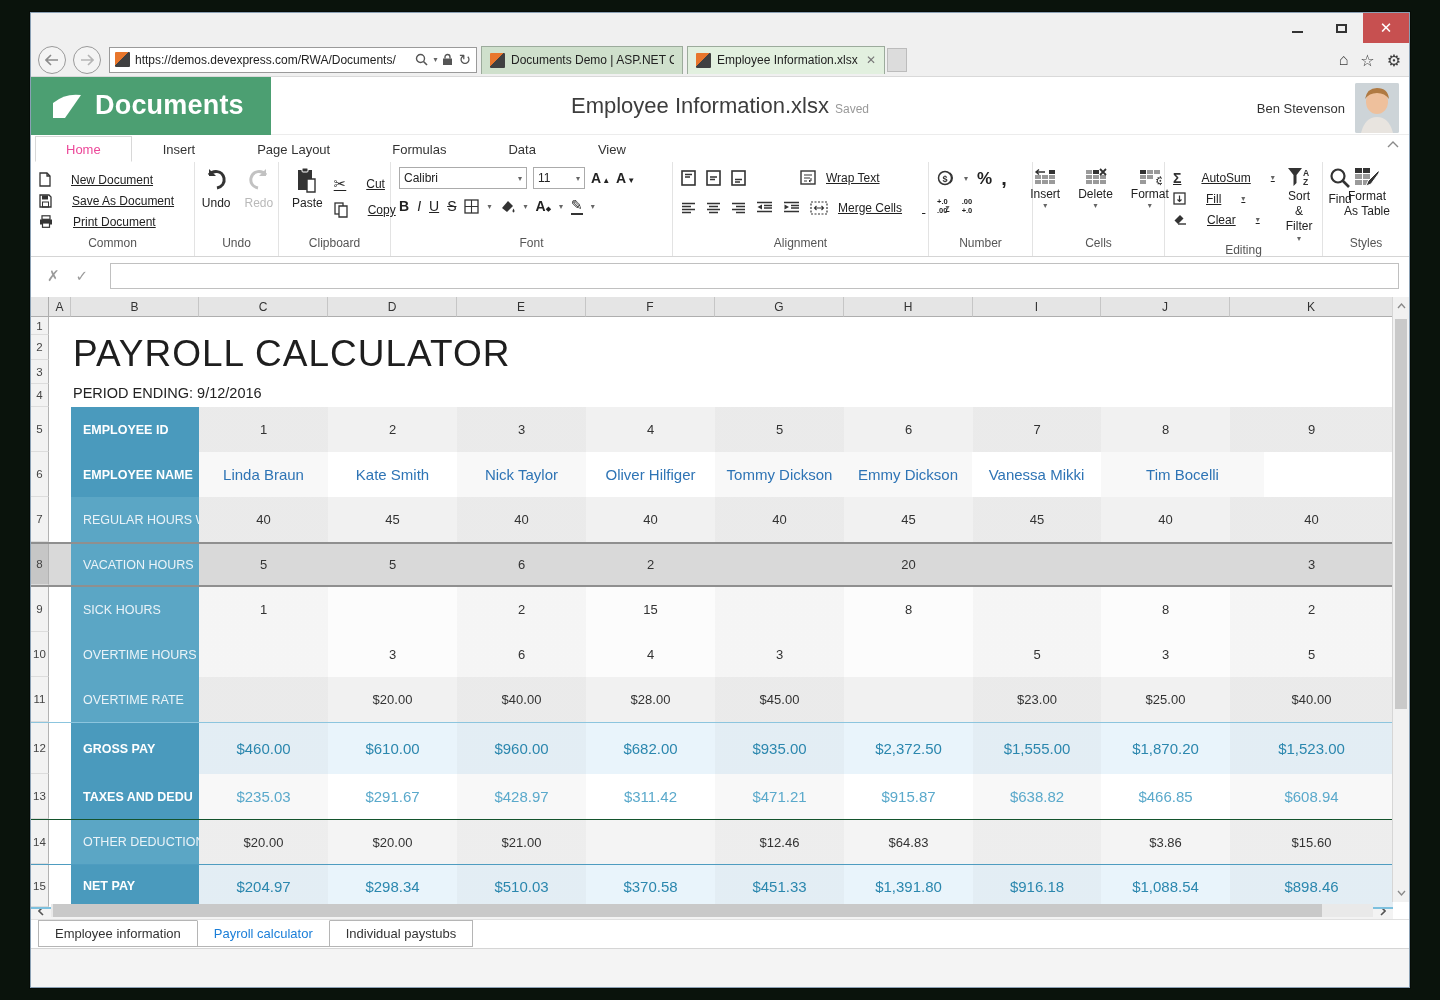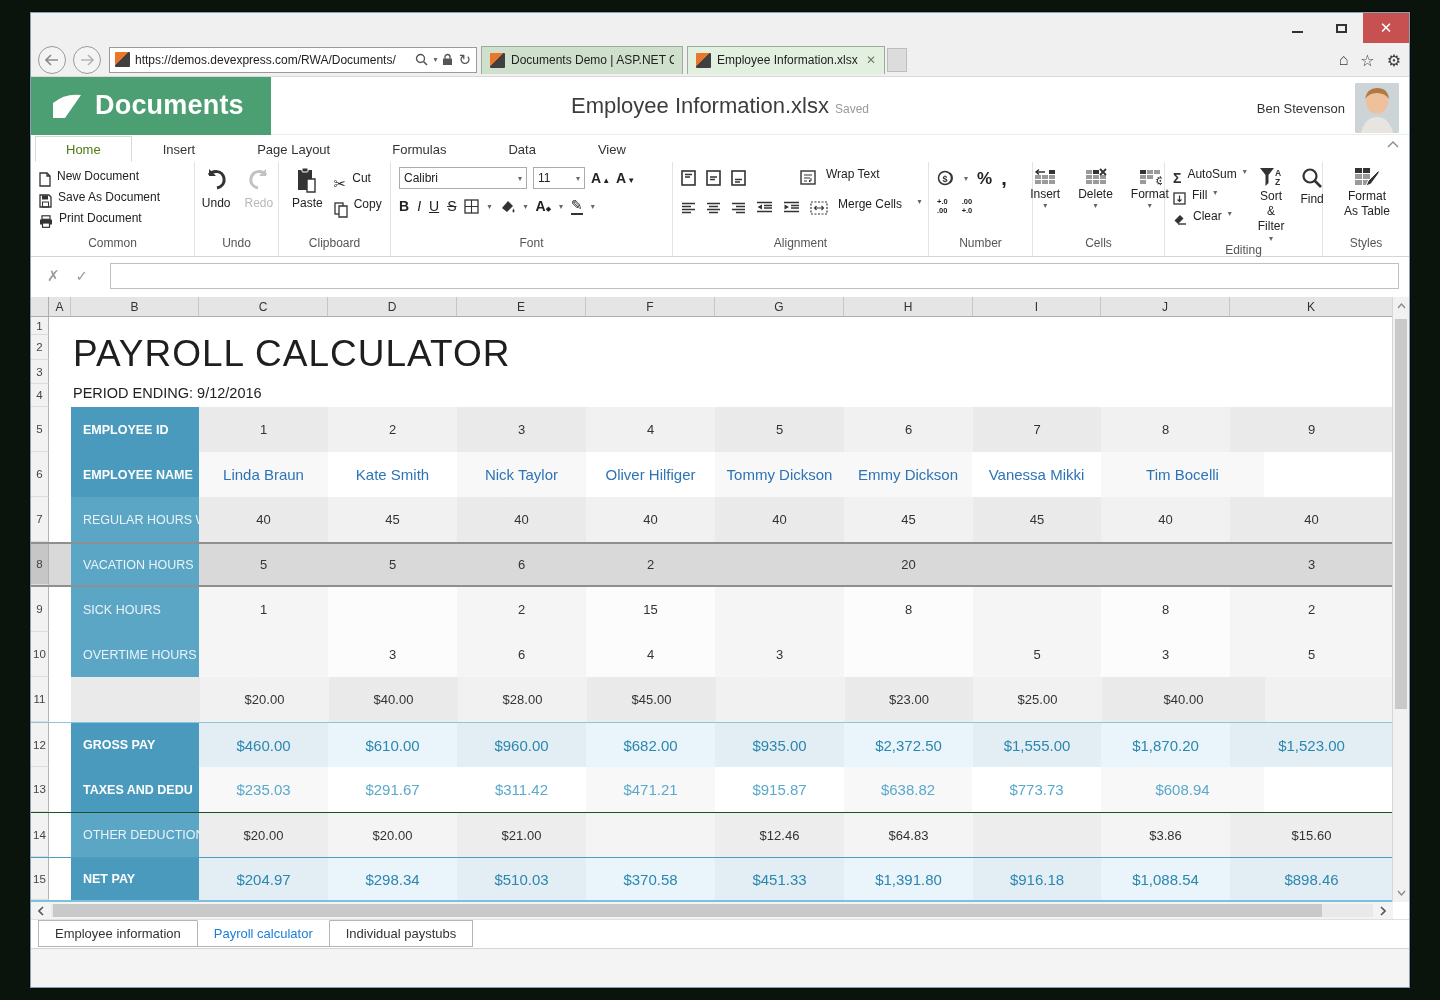--- a/index.html
+++ b/index.html
@@ -37,29 +37,29 @@
   .doc-title-wrap { position:absolute; left:0; right:0; text-align:center; pointer-events:none; }
   .doc-title { font-size:22px; color:#3d3d3d; font-weight:400; }
   .doc-saved { font-size:12px; color:#999; margin-left:6px; }
   .user-wrap { position:absolute; right:10px; top:6px; display:flex; align-items:center; gap:10px; }
   .user-name { font-size:13px; color:#333;padding-left:35px; }
   .avatar { width:44px; height:50px; border-radius:2px; overflow:hidden; background:#cfd6da; flex:none; }
 
   
   .ribbon-tabs { height:27px; display:flex; align-items:flex-end; background:#fff; position:relative; padding-left:4px; }
   .rtab { height:26px; display:flex; align-items:center; justify-content:center; font-size:13px; color:#333; padding:0 30px; border:1px solid transparent; }
-  .rtab.active { color:#4d7c0f; border-color:#d8d8d8; border-bottom-color:#fff; background:#fff; position:relative; z-index:2; }
+  .rtab.active { color:#ec4899; border-color:#d8d8d8; border-bottom-color:#fff; background:#fff; position:relative; z-index:2; }
   .ribbon-collapse { position:absolute; right:10px; top:6px; }
 
   
   .ribbon { height:96px; background:#fff; border-bottom:1px solid #d5d5d5; border-top:1px solid #d8d8d8; margin-top:-1px; display:flex; }
   .rgroup { display:flex; flex-direction:column; border-right:1px solid #e3e3e3; flex:none; }
   .rgroup-content { flex:1; padding:5px 6px 0 8px; position:relative; }
   .rgroup-label { height:20px; text-align:center; font-size:12px; color:#555; }
-  .ritem-sm { display:flex; gap:6px; font-size:12px; color:#222; height:21px; white-space:nowrap; }
+  .ritem-sm { display:flex; align-items:center; gap:20px; font-size:12px; color:#222; height:21px; white-space:nowrap;text-decoration:underline; }
   .icon { display:inline-flex; align-items:center; justify-content:center; flex:none; }
   .caret { font-size:8px; color:#666; }
   .big2 { display:flex; gap:4px; }
   .bigbtn { display:flex; flex-direction:column; align-items:center; font-size:12px; color:#222; padding:0 5px; }
   .combo { height:22px; border:1px solid #ababab; background:#fff; display:flex; align-items:center; font-size:12px; color:#222; padding:0 4px; }
   .combo .cv { flex:1; }
   .fontrow { display:flex; align-items:center; gap:8px; margin-top:8px; }
   .fbtn { font-size:14px; color:#222; display:inline-flex; align-items:baseline; }
   .muted { color:#b9b9b9; }
   .two-line { font-size:12px; color:#222; text-align:center; line-height:1.25; }
@@ -704,55 +704,57 @@
           <div class="vcell" style="width: 129px;">4</div>
           <div class="vcell odd-col" style="width: 129px;">3</div>
           <div class="vcell" style="width: 129px;"></div>
           <div class="vcell odd-col" style="width: 128px;">5</div>
           <div class="vcell" style="width: 129px;">3</div>
           <div class="vcell odd-col" style="width: 163px;">5</div>
         </div>
         <div class="srow r-stripe" style="height: 45px;">
           <div class="rnum" style="width: 18px;">11</div>
           <div class="colA" style="width: 22px;"></div>
+          <div class="lblcell lbl-reg" style="width: 128px;">OVERTIME RATE</div>
           <div class="vcell odd-col" style="width: 129px;"></div>
           <div class="vcell" style="width: 129px;">$20.00</div>
           <div class="vcell odd-col" style="width: 129px;">$40.00</div>
           <div class="vcell" style="width: 129px;">$28.00</div>
           <div class="vcell odd-col" style="width: 129px;">$45.00</div>
           <div class="vcell" style="width: 129px;"></div>
           <div class="vcell odd-col" style="width: 128px;">$23.00</div>
           <div class="vcell" style="width: 129px;">$25.00</div>
           <div class="vcell odd-col" style="width: 163px;">$40.00</div>
         </div>
-        <div class="srow r-blue" style="height: 45px;">
+        <div class="srow r-blue" style="height: 52px;">
           <div class="rnum" style="width: 18px;">12</div>
           <div class="colA" style="width: 22px;"></div>
           <div class="lblcell lbl-bold" style="width: 128px;">GROSS PAY</div>
           <div class="vcell odd-col" style="width: 129px;">$460.00</div>
           <div class="vcell" style="width: 129px;">$610.00</div>
           <div class="vcell odd-col" style="width: 129px;">$960.00</div>
           <div class="vcell" style="width: 129px;">$682.00</div>
           <div class="vcell odd-col" style="width: 129px;">$935.00</div>
           <div class="vcell" style="width: 129px;">$2,372.50</div>
           <div class="vcell odd-col" style="width: 128px;">$1,555.00</div>
           <div class="vcell" style="width: 129px;">$1,870.20</div>
           <div class="vcell odd-col" style="width: 163px;">$1,523.00</div>
         </div>
         <div class="srow r-lightblue" style="height: 45px;">
           <div class="rnum" style="width: 18px;">13</div>
           <div class="colA" style="width: 22px;"></div>
           <div class="lblcell lbl-bold" style="width: 128px;">TAXES AND DEDU</div>
           <div class="vcell odd-col" style="width: 129px;">$235.03</div>
           <div class="vcell" style="width: 129px;">$291.67</div>
+          <div class="vcell odd-col" style="width: 129px;">$428.97</div>
           <div class="vcell" style="width: 129px;">$311.42</div>
           <div class="vcell odd-col" style="width: 129px;">$471.21</div>
           <div class="vcell" style="width: 129px;">$915.87</div>
           <div class="vcell odd-col" style="width: 128px;">$638.82</div>
-          <div class="vcell" style="width: 129px;">$773.73</div>
+          <div class="vcell" style="width: 129px;">$466.85</div>
           <div class="vcell odd-col" style="width: 163px;">$608.94</div>
         </div>
         <div class="srow r-gray" style="height: 45px;">
           <div class="rnum" style="width: 18px;">14</div>
           <div class="colA" style="width: 22px;"></div>
           <div class="lblcell lbl-reg" style="width: 128px;">OTHER DEDUCTION</div>
           <div class="vcell odd-col" style="width: 129px;">$20.00</div>
           <div class="vcell" style="width: 129px;">$20.00</div>
           <div class="vcell odd-col" style="width: 129px;">$21.00</div>
           <div class="vcell" style="width: 129px;"></div>

